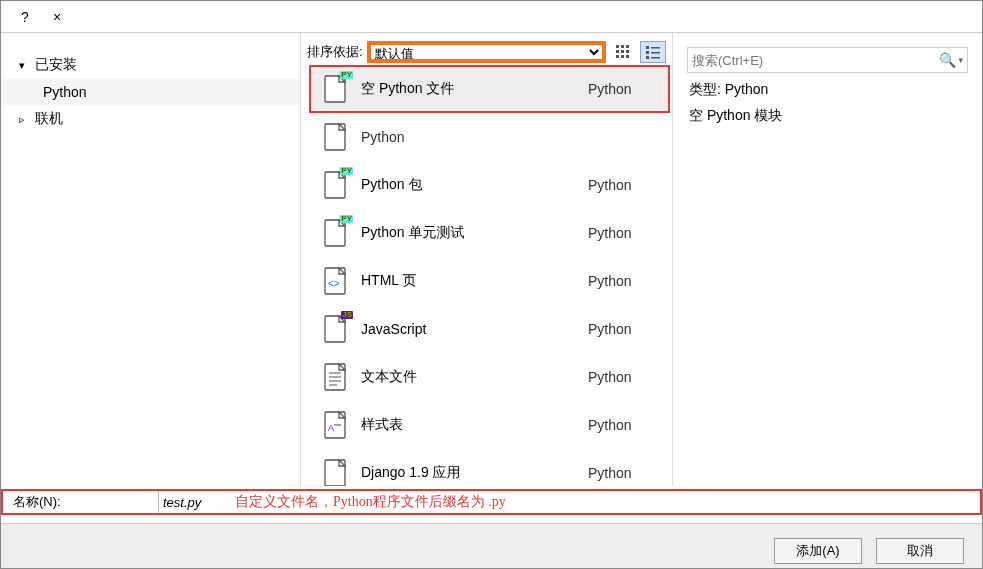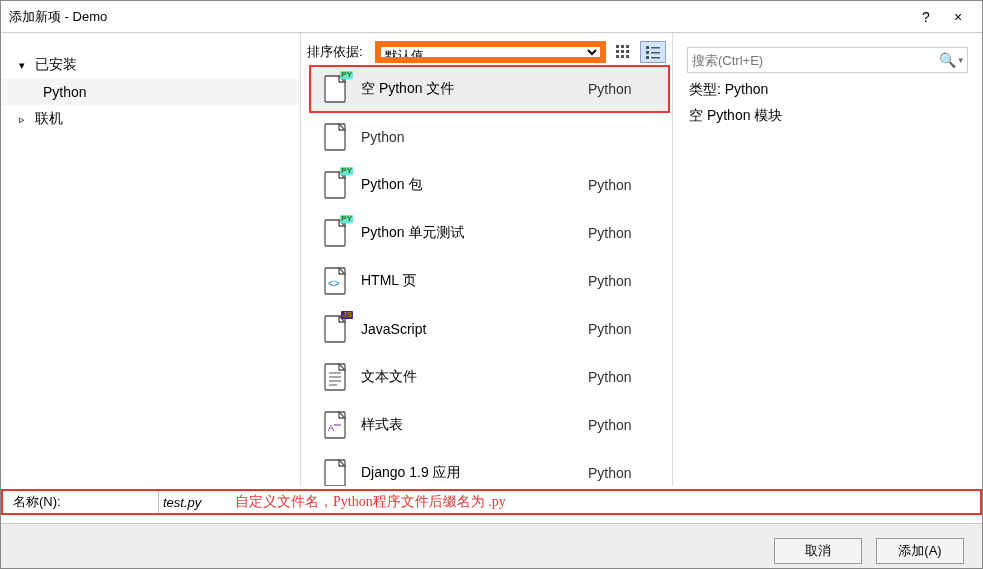--- a/index.html
+++ b/index.html
@@ -15,21 +15,21 @@
 
 
 .sidebar { width: 300px; border-right: 1px solid #ddd; padding-top: 18px; font-size: 14px; }
 .sidebar .node { padding: 5px 8px 5px 18px; display: flex; align-items: center; gap: 6px; }
 .sidebar .node.selected { background: #f5f5f5; padding-left: 42px; }
 .sidebar .arrow { display: inline-block; width: 10px; font-size: 11px; }
 
 
 .center { width: 372px; display: flex; flex-direction: column; border-right: 1px solid #ddd; }
 .sortbar { height: 32px; display: flex; align-items: center; padding: 10px 6px 4px; gap: 4px; font-size: 13px; }
-.sortbar select { flex: 1; height: 22px; border: 6px solid #f97316; font-size: 13px; background: #fff; margin-left: 8px; }
+.sortbar select { flex: 1; height: 22px; border: 4px solid #f97316; font-size: 13px; background: #fff; }
 .viewbtn { width: 26px; height: 22px; display: flex; align-items: center; justify-content: center; }
 .viewbtn.active { background: #cfe6ff; border: 1px solid #99c; }
 
 .template-list { flex: 1; overflow-y: scroll; padding: 0 2px 0 8px; }
 .template-row { height: 48px; display: flex; align-items: center; gap: 12px; padding: 0 10px; font-size: 14px; }
 .template-row.selected { background: #eee; border: 2px solid #e53935; }
 .template-row:not(.selected) { border: 2px solid transparent; }
 .template-row .icon-slot { width: 28px; height: 32px; display: flex; align-items: center; justify-content: center; position: relative; }
 .template-row .tpl-name { flex: 1; }
 .template-row .tpl-cat { width: 70px; color: #333; }
@@ -62,21 +62,20 @@
 
 
 .template-list::-webkit-scrollbar { width: 17px; }
 .template-list::-webkit-scrollbar-track { background: #f0f0f0; }
 .template-list::-webkit-scrollbar-thumb { background: #c0c0c0; }
 </style>
 </head>
 <body>
 
 <div class="titlebar">
-  <span class="title">添加新项 - Demo</span>
   <span class="btn">?</span>
   <span class="btn">×</span>
 </div>
 
 <div class="content">
 
   <div class="sidebar">
     <div class="node">
       <span class="arrow">▾</span>
       <span>已安装</span>
@@ -247,15 +246,15 @@
 
 <div class="name-row">
   <span class="label">名称(N):</span>
   <div class="value-wrap">
     <input value="test.py" style="">
     <span class="annotation">自定义文件名，Python程序文件后缀名为 .py</span>
   </div>
 </div>
 
 <div class="button-row">
+  <button>添加(A)</button>
   <button>取消</button>
-  <button>添加(A)</button>
 </div>
 
 </body></html>

